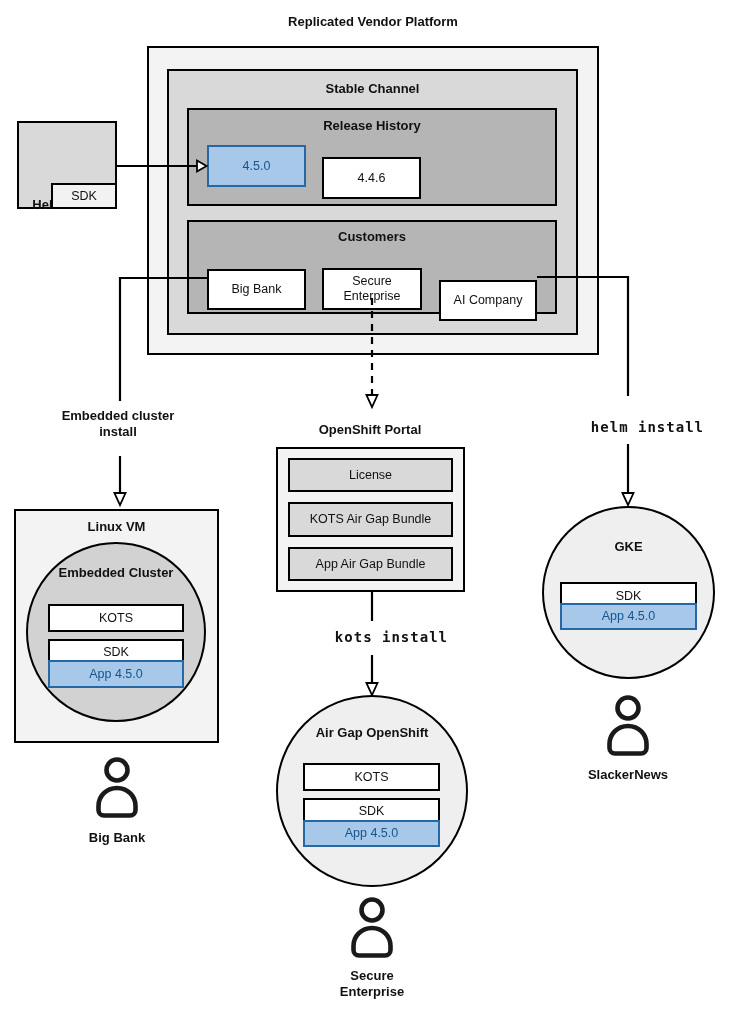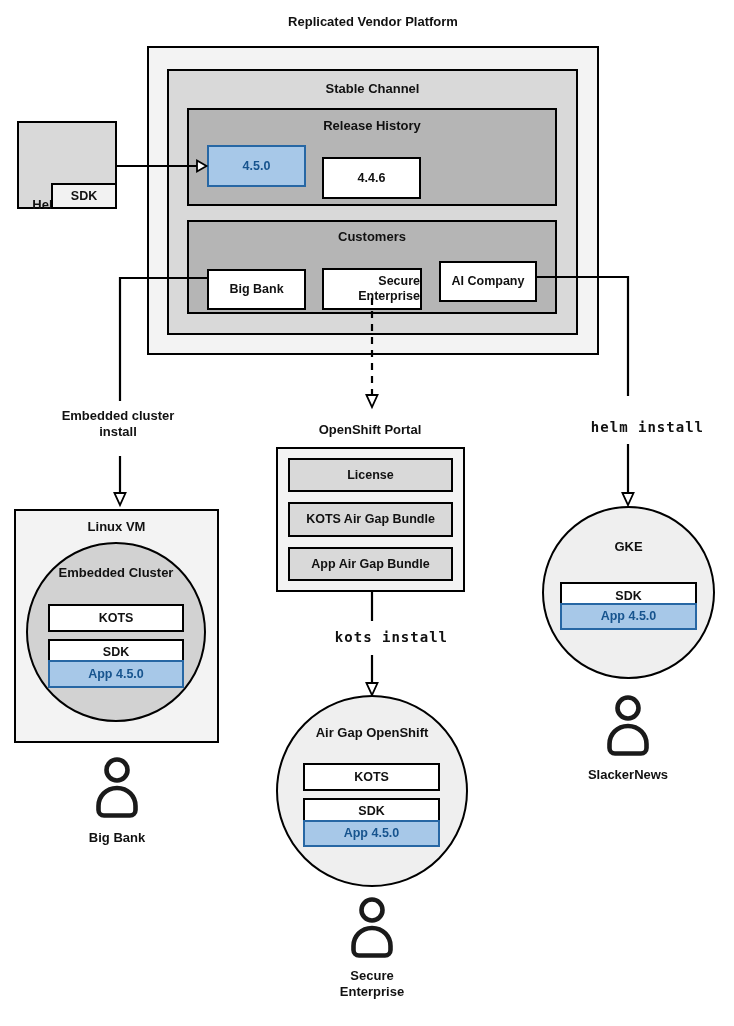--- a/index.html
+++ b/index.html
@@ -13,21 +13,21 @@
   .abs{position:absolute;box-sizing:border-box;}
   .box{border:2px solid var(--line);}
   .l0{background:var(--gray-outer);}
   .l1{background:var(--gray-mid);}
   .l2{background:var(--gray-inner);}
   .white{background:#ffffff;margin-top:12px;}
   .blue{background:var(--app-fill);border-color:var(--app-border);color:var(--app-text);}
   .circle{border-radius:50%;border:2px solid var(--line);}
   .cc{display:flex;align-items:center;justify-content:center;text-align:center;}
   .lbl{font-weight:bold;font-size:13px;line-height:16px;text-align:center;}
-  .lbl-sm{font-weight:bold;font-size:12.5px;line-height:15px;text-align:right;}
+  .lbl-sm{font-weight:normal;font-size:12.5px;line-height:15px;}
   .mono{font-family:"DejaVu Sans Mono",monospace;font-weight:bold;font-size:14px;
         letter-spacing:1px;text-align:right;white-space:nowrap;}
   svg.connectors{position:absolute;left:0;top:0;pointer-events:none;}
   .conn{stroke:var(--line);stroke-width:2.2;fill:none;}
   .dashed{stroke-dasharray:7 6;}
   .ah{fill:#ffffff;stroke:var(--line);stroke-width:1.8;stroke-linejoin:miter;}
   .person{stroke:#1a1a1a;fill:none;stroke-width:4.6;}
 </style>
 </head>
 <body>
@@ -42,21 +42,21 @@
 
   <div class="abs box l2" style="left:187px;top:108px;width:370px;height:98px;"></div>
   <div class="abs lbl" style="left:187px;top:118px;width:370px;">Release History</div>
   <div class="abs box blue cc lbl-sm" style="left:207px;top:145px;width:99px;height:42px;">4.5.0</div>
   <div class="abs box white cc lbl-sm" style="left:322px;top:145px;width:99px;height:42px;">4.4.6</div>
 
   <div class="abs box l2" style="left:187px;top:220px;width:370px;height:94px;"></div>
   <div class="abs lbl" style="left:187px;top:229px;width:370px;">Customers</div>
   <div class="abs box white cc lbl-sm" style="left:207px;top:257px;width:99px;height:41px;">Big Bank</div>
   <div class="abs box white cc lbl-sm" style="left:322px;top:256px;width:100px;height:42px;">Secure Enterprise</div>
-  <div class="abs box white cc lbl-sm" style="left:439px;top:249px;width:98px;height:41px;">AI Company</div>
+  <div class="abs box white cc lbl-sm" style="left:439px;top:268px;width:98px;height:41px;">AI Company</div>
 
   <div class="abs box l1" style="left:17px;top:121px;width:100px;height:88px;"></div>
   <div class="abs lbl" style="left:17px;top:158px;width:100px;margin-top:39px;">Helm Chart</div>
   <div class="abs box cc lbl-sm" style="left:51px;top:183px;width:66px;height:26px;background:#f2f2f2;">SDK</div>
 
   <div class="abs lbl" style="left:58px;top:408px;width:120px;">Embedded cluster install</div>
   <div class="abs lbl" style="left:290px;top:422px;width:160px;">OpenShift Portal</div>
   <div class="abs mono" style="left:552px;top:419px;width:152px;">helm install</div>
   <div class="abs mono" style="left:296px;top:629px;width:152px;">kots install</div>
 

